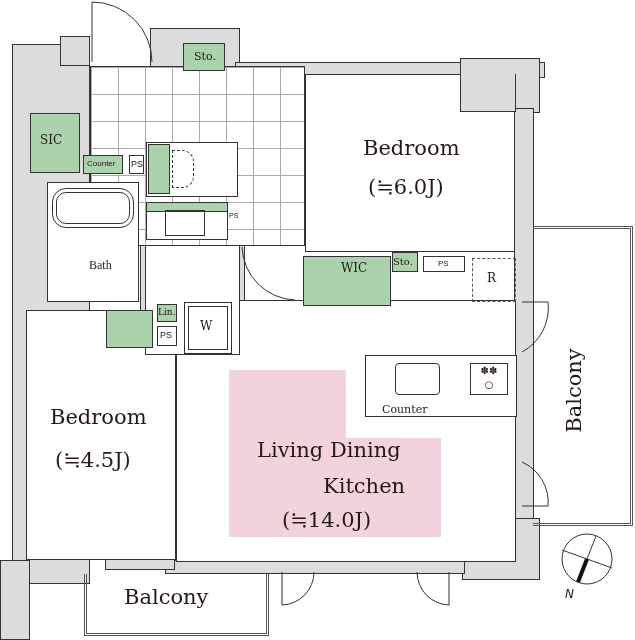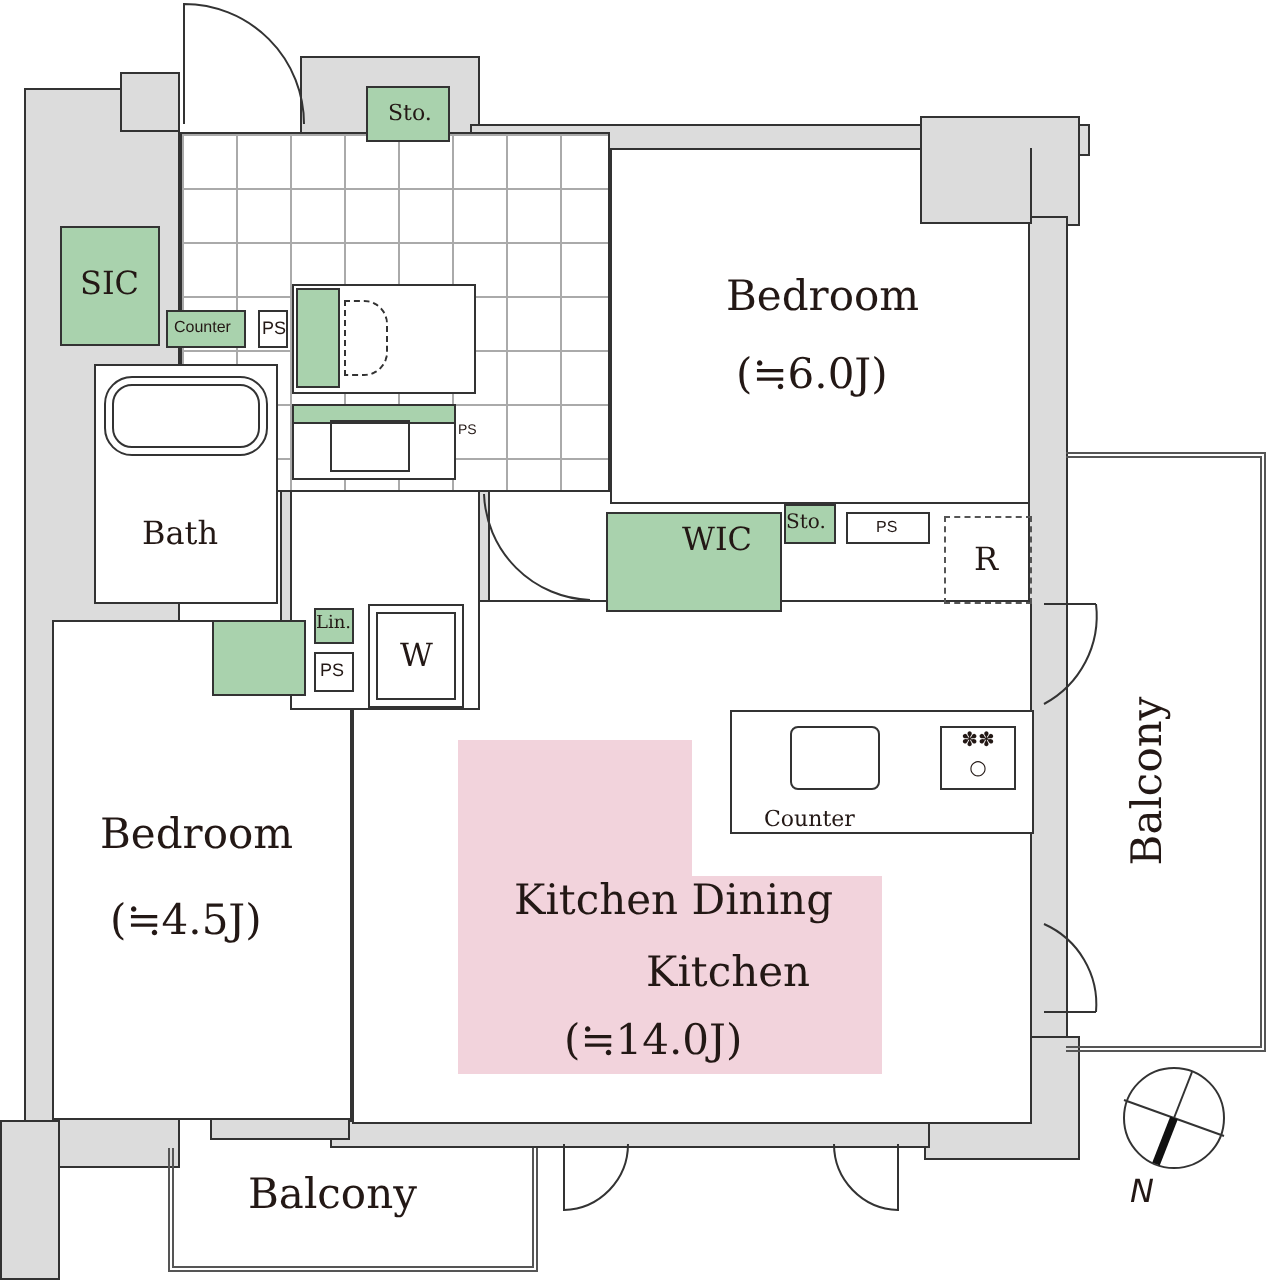--- a/index.html
+++ b/index.html
@@ -5,21 +5,21 @@
   html,body{margin:0;padding:0;background:#fff;}
   body{width:635px;height:640px;position:relative;overflow:hidden;font-family:"DejaVu Serif","Liberation Serif",serif;color:#231815;}
   .abs{position:absolute;box-sizing:border-box;}
   .wall{background:#dcdcdc;border:1px solid #333;}
   .room{background:#fff;border:1px solid #333;}
   .green{background:#a9d2ad;border:1px solid #333;}
   .pink{background:#f2d3dc;}
   .tile{background-color:#fff;background-image:linear-gradient(#aaa 1px,transparent 1px),linear-gradient(90deg,#aaa 1px,transparent 1px);background-size:27px 27px;}
   .label{position:absolute;white-space:nowrap;text-align:center;line-height:1;}
   .lg{font-size:21px;}
-  .md{font-size:16px;}
+  .md{font-size:12px;}
   .sm{font-size:12px;}
   .xs{font-size:9px;font-family:"Liberation Sans",sans-serif;}
   .box{border:1px solid #333;background:#fff;}
   .dashed{border:1.5px dashed #555;}
   svg{position:absolute;overflow:visible;}
 </style>
 </head>
 <body>
 
 <div class="abs wall" style="left:12px;top:44px;width:78px;height:540px;"></div>
@@ -104,25 +104,25 @@
 <svg style="left:415px;top:570px;" width="40" height="40">
     <path d="M34 2 L34 35 A33 33 0 0 1 2 2" fill="none" stroke="#333"></path>
   </svg>
 
 <div class="label lg" style="left:363px;top:138px;">Bedroom</div>
 <div class="label lg" style="left:368px;top:177px;">(≒6.0J)</div>
 
 <div class="label lg" style="left:50px;top:407px;">Bedroom</div>
 <div class="label lg" style="left:55px;top:450px;">(≒4.5J)</div>
 
-<div class="label lg" style="left:257px;top:440px;">Kitchen Dining</div>
+<div class="label lg" style="left:257px;top:440px;">Living Dining</div>
 <div class="label lg" style="left:291px;top:476px;margin-left:32px;">Kitchen</div>
 <div class="label lg" style="left:282px;top:510px;">(≒14.0J)</div>
 
-<div class="label md" style="left:71px;top:259px;">Bath</div>
+<div class="label md" style="left:89px;top:259px;font-family:Liberation Serif, serif;">Bath</div>
 <div class="label md" style="left:341px;top:262px;">WIC</div>
 <div class="label md" style="left:40px;top:134px;">SIC</div>
 <div class="label sm" style="left:194px;top:51px;font-size:11px;">Sto.</div>
 <div class="label sm" style="left:393px;top:257px;font-size:10px;">Sto.</div>
 <div class="label sm" style="left:158px;top:308px;font-size:9px;">Lin.</div>
 <div class="label md" style="left:200px;top:320px;">W</div>
 <div class="label md" style="left:487px;top:272px;">R</div>
 <div class="label xs" style="left:87px;top:160px;font-size:8px;">Counter</div>
 <div class="label sm" style="left:382px;top:404px;font-size:11px;">Counter</div>
 <div class="label xs" style="left:131px;top:160px;">PS</div>

